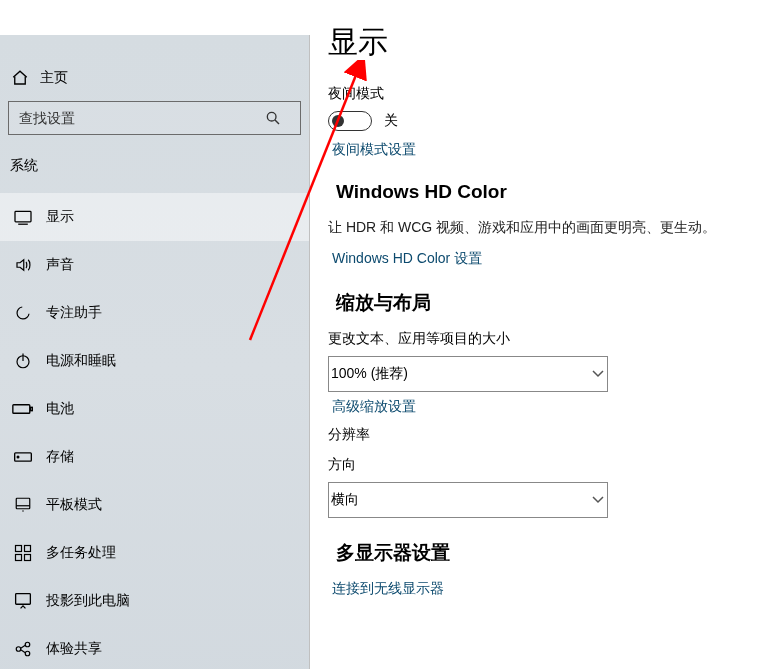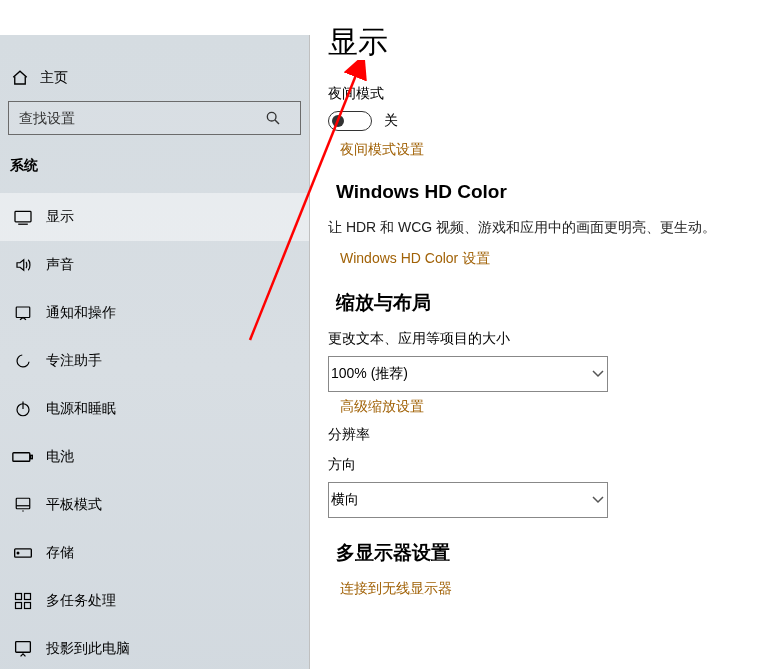--- a/index.html
+++ b/index.html
@@ -43,21 +43,21 @@
       border: none;
       background: transparent;
       outline: none;
       flex: 1;
       font-size: 14px;
       color: #333;
     }
     .search-box input::placeholder { color: #333; }
     .search-box .search-icon { width: 22px; display:flex; justify-content:center; }
     .section-title {
-      font-weight: bold;
+      font-weight: normal;
       font-size: 14px;
       padding: 0 10px 18px 10px;
     }
     .nav-item {
       display: flex;
       align-items: center;
       height: 48px;
       padding-left: 10px;
       cursor: pointer;
     }
@@ -77,21 +77,21 @@
     .content {
       flex: 1;
       background: #fff;
       padding: 22px 20px 0 18px;
       overflow: hidden;
     }
     .page-title { font-size: 30px; font-weight: 500; margin-bottom: 22px; }
     .subheading { font-size: 19px; font-weight: 700; margin: 22px 0 14px 8px; }
     .plain { font-size: 14px; color: #222; margin: 12px 0; line-height: 1.5; }
     .label-small { font-size: 14px; margin: 10px 0 8px 0; }
-    .link { color: #a16207; font-size: 14px; cursor: pointer; margin: 6px 0 10px 12px; }
+    .link { color: #0c4a6e; font-size: 14px; cursor: pointer; margin: 6px 0 10px 4px; }
     .toggle-row {
       display: flex;
       align-items: center;
       margin: 6px 0 10px 0;
     }
     .toggle {
       width: 44px;
       height: 20px;
       border: 1.5px solid #333;
       border-radius: 10px;
@@ -172,29 +172,20 @@
     <span class="icon">
       <svg width="20" height="18" viewBox="0 0 24 24" fill="none" stroke="#000" stroke-width="1.6">
         <path d="M4 9v6h4l5 4V5L8 9H4z"></path>
           <path d="M16 8c1.4 1.2 1.4 6.8 0 8"></path>
           <path d="M19 5c3 3 3 11 0 14"></path>
       </svg>
     </span>
     <span class="label">声音</span>
   </div>
 
-  <div class="nav-item">
-    <span class="icon">
-      <svg width="18" height="18" viewBox="0 0 24 24" fill="none" stroke="#000" stroke-width="1.6">
-        <rect x="3" y="4" width="18" height="14" rx="1"></rect>
-          <path d="M8 21l4-3 4 3"></path>
-      </svg>
-    </span>
-    <span class="label">通知和操作</span>
-  </div>
 
   <div class="nav-item">
     <span class="icon">
       <svg width="18" height="18" viewBox="0 0 24 24" fill="none" stroke="#000" stroke-width="1.6">
         <path d="M20 13A8 8 0 1 1 11 4"></path>
       </svg>
     </span>
     <span class="label">专注助手</span>
   </div>
 
@@ -213,37 +204,37 @@
       <svg width="22" height="14" viewBox="0 0 26 14" fill="none" stroke="#000" stroke-width="1.6">
         <rect x="1" y="2" width="20" height="10" rx="1"></rect>
           <rect x="22" y="5" width="2" height="4"></rect>
       </svg>
     </span>
     <span class="label">电池</span>
   </div>
 
   <div class="nav-item">
     <span class="icon">
+      <svg width="20" height="14" viewBox="0 0 24 14" fill="none" stroke="#000" stroke-width="1.6">
+        <rect x="2" y="2" width="20" height="10" rx="1"></rect>
+          <circle cx="6" cy="7" r="1" fill="#000"></circle>
+      </svg>
+    </span>
+    <span class="label">存储</span>
+  </div>
+
+  <div class="nav-item">
+    <span class="icon">
       <svg width="18" height="18" viewBox="0 0 24 24" fill="none" stroke="#000" stroke-width="1.6">
         <rect x="3" y="3" width="18" height="14" rx="1"></rect>
           <line x1="3" y1="13" x2="21" y2="13"></line>
           <line x1="11" y1="20" x2="13" y2="20"></line>
       </svg>
     </span>
     <span class="label">平板模式</span>
-  </div>
-
-  <div class="nav-item">
-    <span class="icon">
-      <svg width="20" height="14" viewBox="0 0 24 14" fill="none" stroke="#000" stroke-width="1.6">
-        <rect x="2" y="2" width="20" height="10" rx="1"></rect>
-          <circle cx="6" cy="7" r="1" fill="#000"></circle>
-      </svg>
-    </span>
-    <span class="label">存储</span>
   </div>
 
   <div class="nav-item">
     <span class="icon">
       <svg width="18" height="18" viewBox="0 0 24 24" fill="none" stroke="#000" stroke-width="1.6">
         <rect x="2" y="2" width="8" height="8"></rect>
           <rect x="14" y="2" width="8" height="8"></rect>
           <rect x="2" y="14" width="8" height="8"></rect>
           <rect x="14" y="14" width="8" height="8"></rect>
       </svg>

